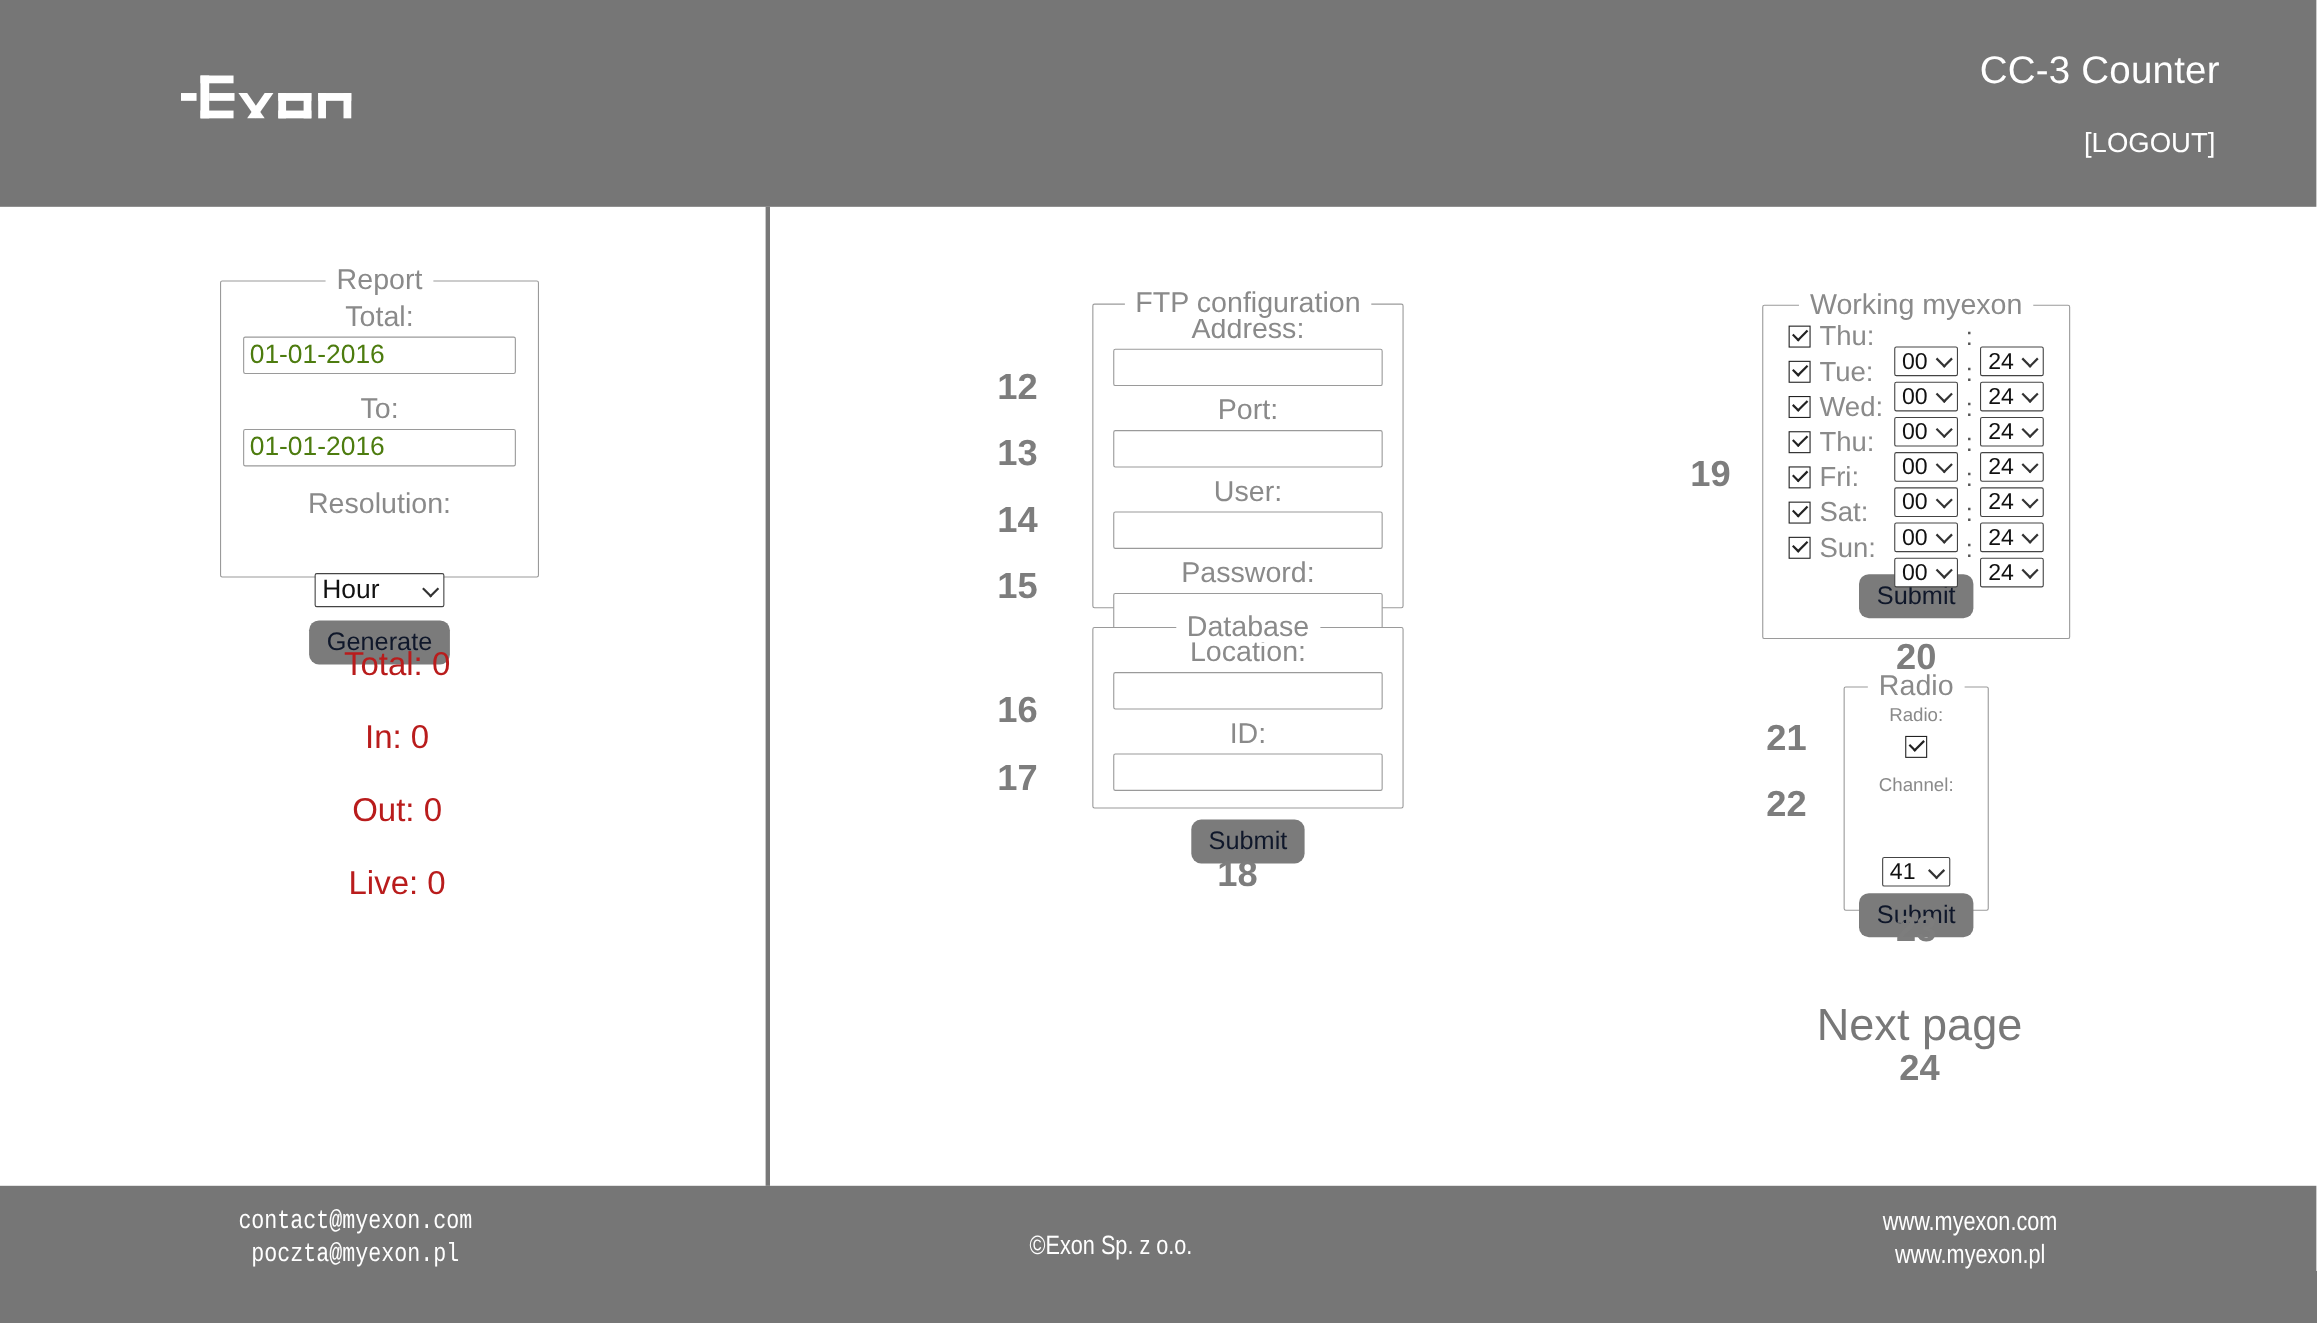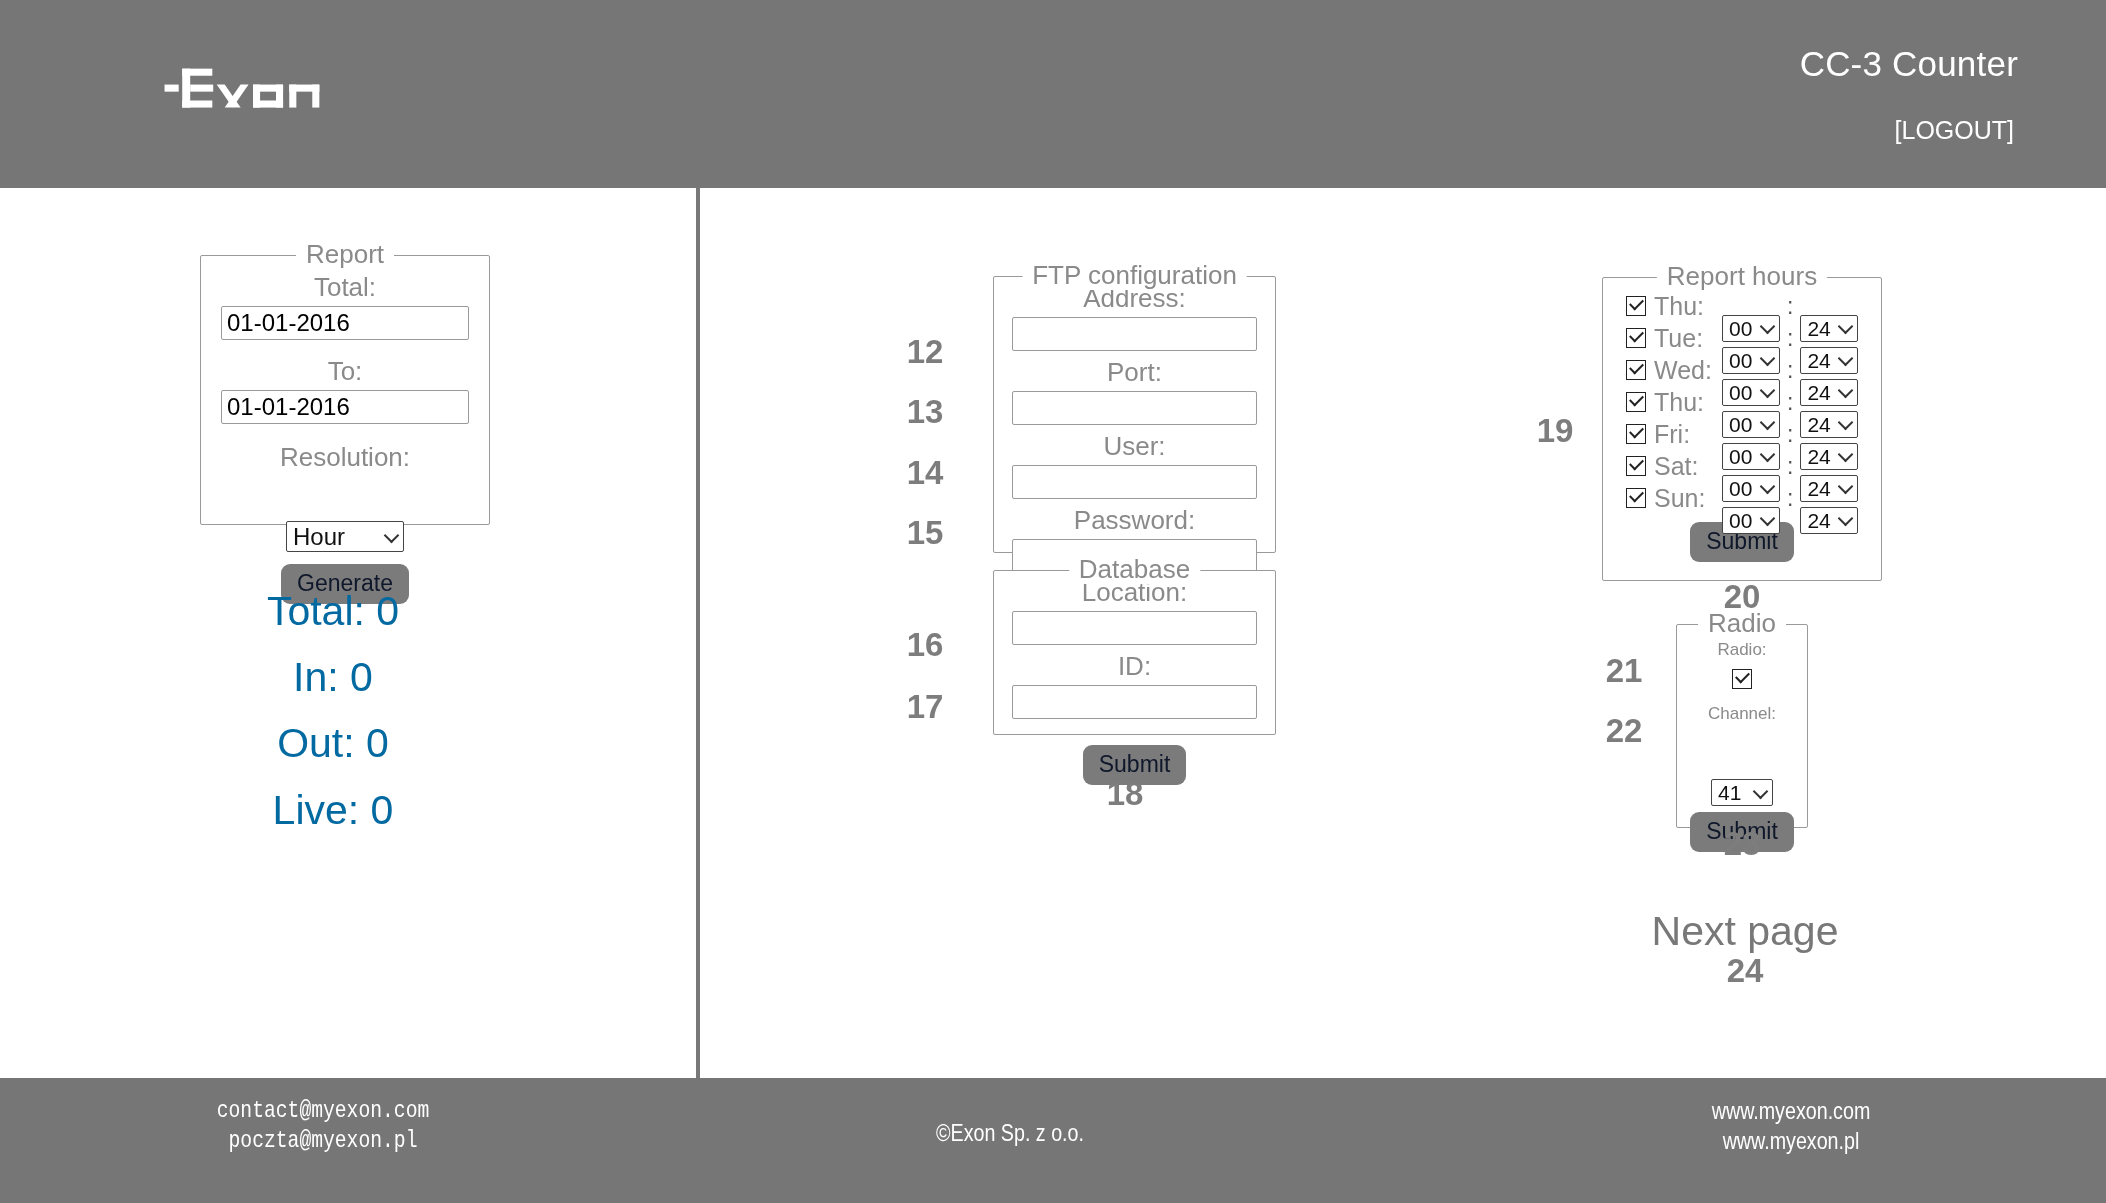--- a/index.html
+++ b/index.html
@@ -100,21 +100,21 @@
     line-height: 34px;
   }
   .text-input {
     display: block;
     margin: 2px auto 0 auto;
     border: 1px solid #9a9a9a;
     border-radius: 2px;
     background: #ffffff;
     font-family: "Liberation Sans", sans-serif;
     font-size: 24px;
-    color: #000000;
+    color: #4d7c0f;
     padding: 2px 5px;
     outline: none;
   }
   .btn {
     display: inline-block;
     background: #7b7b7b;
     color: #0f172a;
     border: none;
     border-radius: 9px;
     font-family: "Liberation Sans", sans-serif;
@@ -185,25 +185,25 @@
   #report-to-label { margin-top: 14px; }
   #report-to-input { width: 248px; }
   #report-res-label { margin-top: 16px; }
   #report-res-wrap { display:block; text-align:center; margin-top: 3px; }
   #report-res-select { font-size: 24px; width: 118px; }
   #report-generate-wrap { text-align:center; margin-top: 12px; }
 
   
   .stat-line {
     position: absolute;
-    left: 188px;
+    left: 216px;
     width: 290px;
     text-align: center;
-    font-size: 41px;
-    color: #0369a1;
+    font-size: 30px;
+    color: #b91c1c;
     white-space: nowrap;
   }
   #stat-total { top: 588px; }
   #stat-in    { top: 654px; }
   #stat-out   { top: 720px; }
   #stat-live  { top: 787px; }
 
   
   #ftp-panel {
     left: 993px; top: 276px;
@@ -369,21 +369,21 @@
 
   <div class="field-label">ID:</div>
   <input class="text-input" type="text" value="" style="">
 </div>
 
 <div id="db-submit-wrap">
   <button class="btn">Submit</button>
 </div>
 
 <div id="wh-panel" class="panel">
-  <div class="panel-legend">Report hours</div>
+  <div class="panel-legend">Working myexon</div>
   <div id="wh-rows">
       <div class="wh-row">
         <span class="cbx"></span>
         <span class="wh-day">Thu:</span>
         <span class="sel-wrap"><select class="sel wh-sel"><option>00</option></select><span class="sel-arrow"></span></span>
         <span class="wh-colon">:</span>
         <span class="sel-wrap"><select class="sel wh-sel"><option>24</option></select><span class="sel-arrow"></span></span>
       </div>
       <div class="wh-row">
         <span class="cbx"></span>

